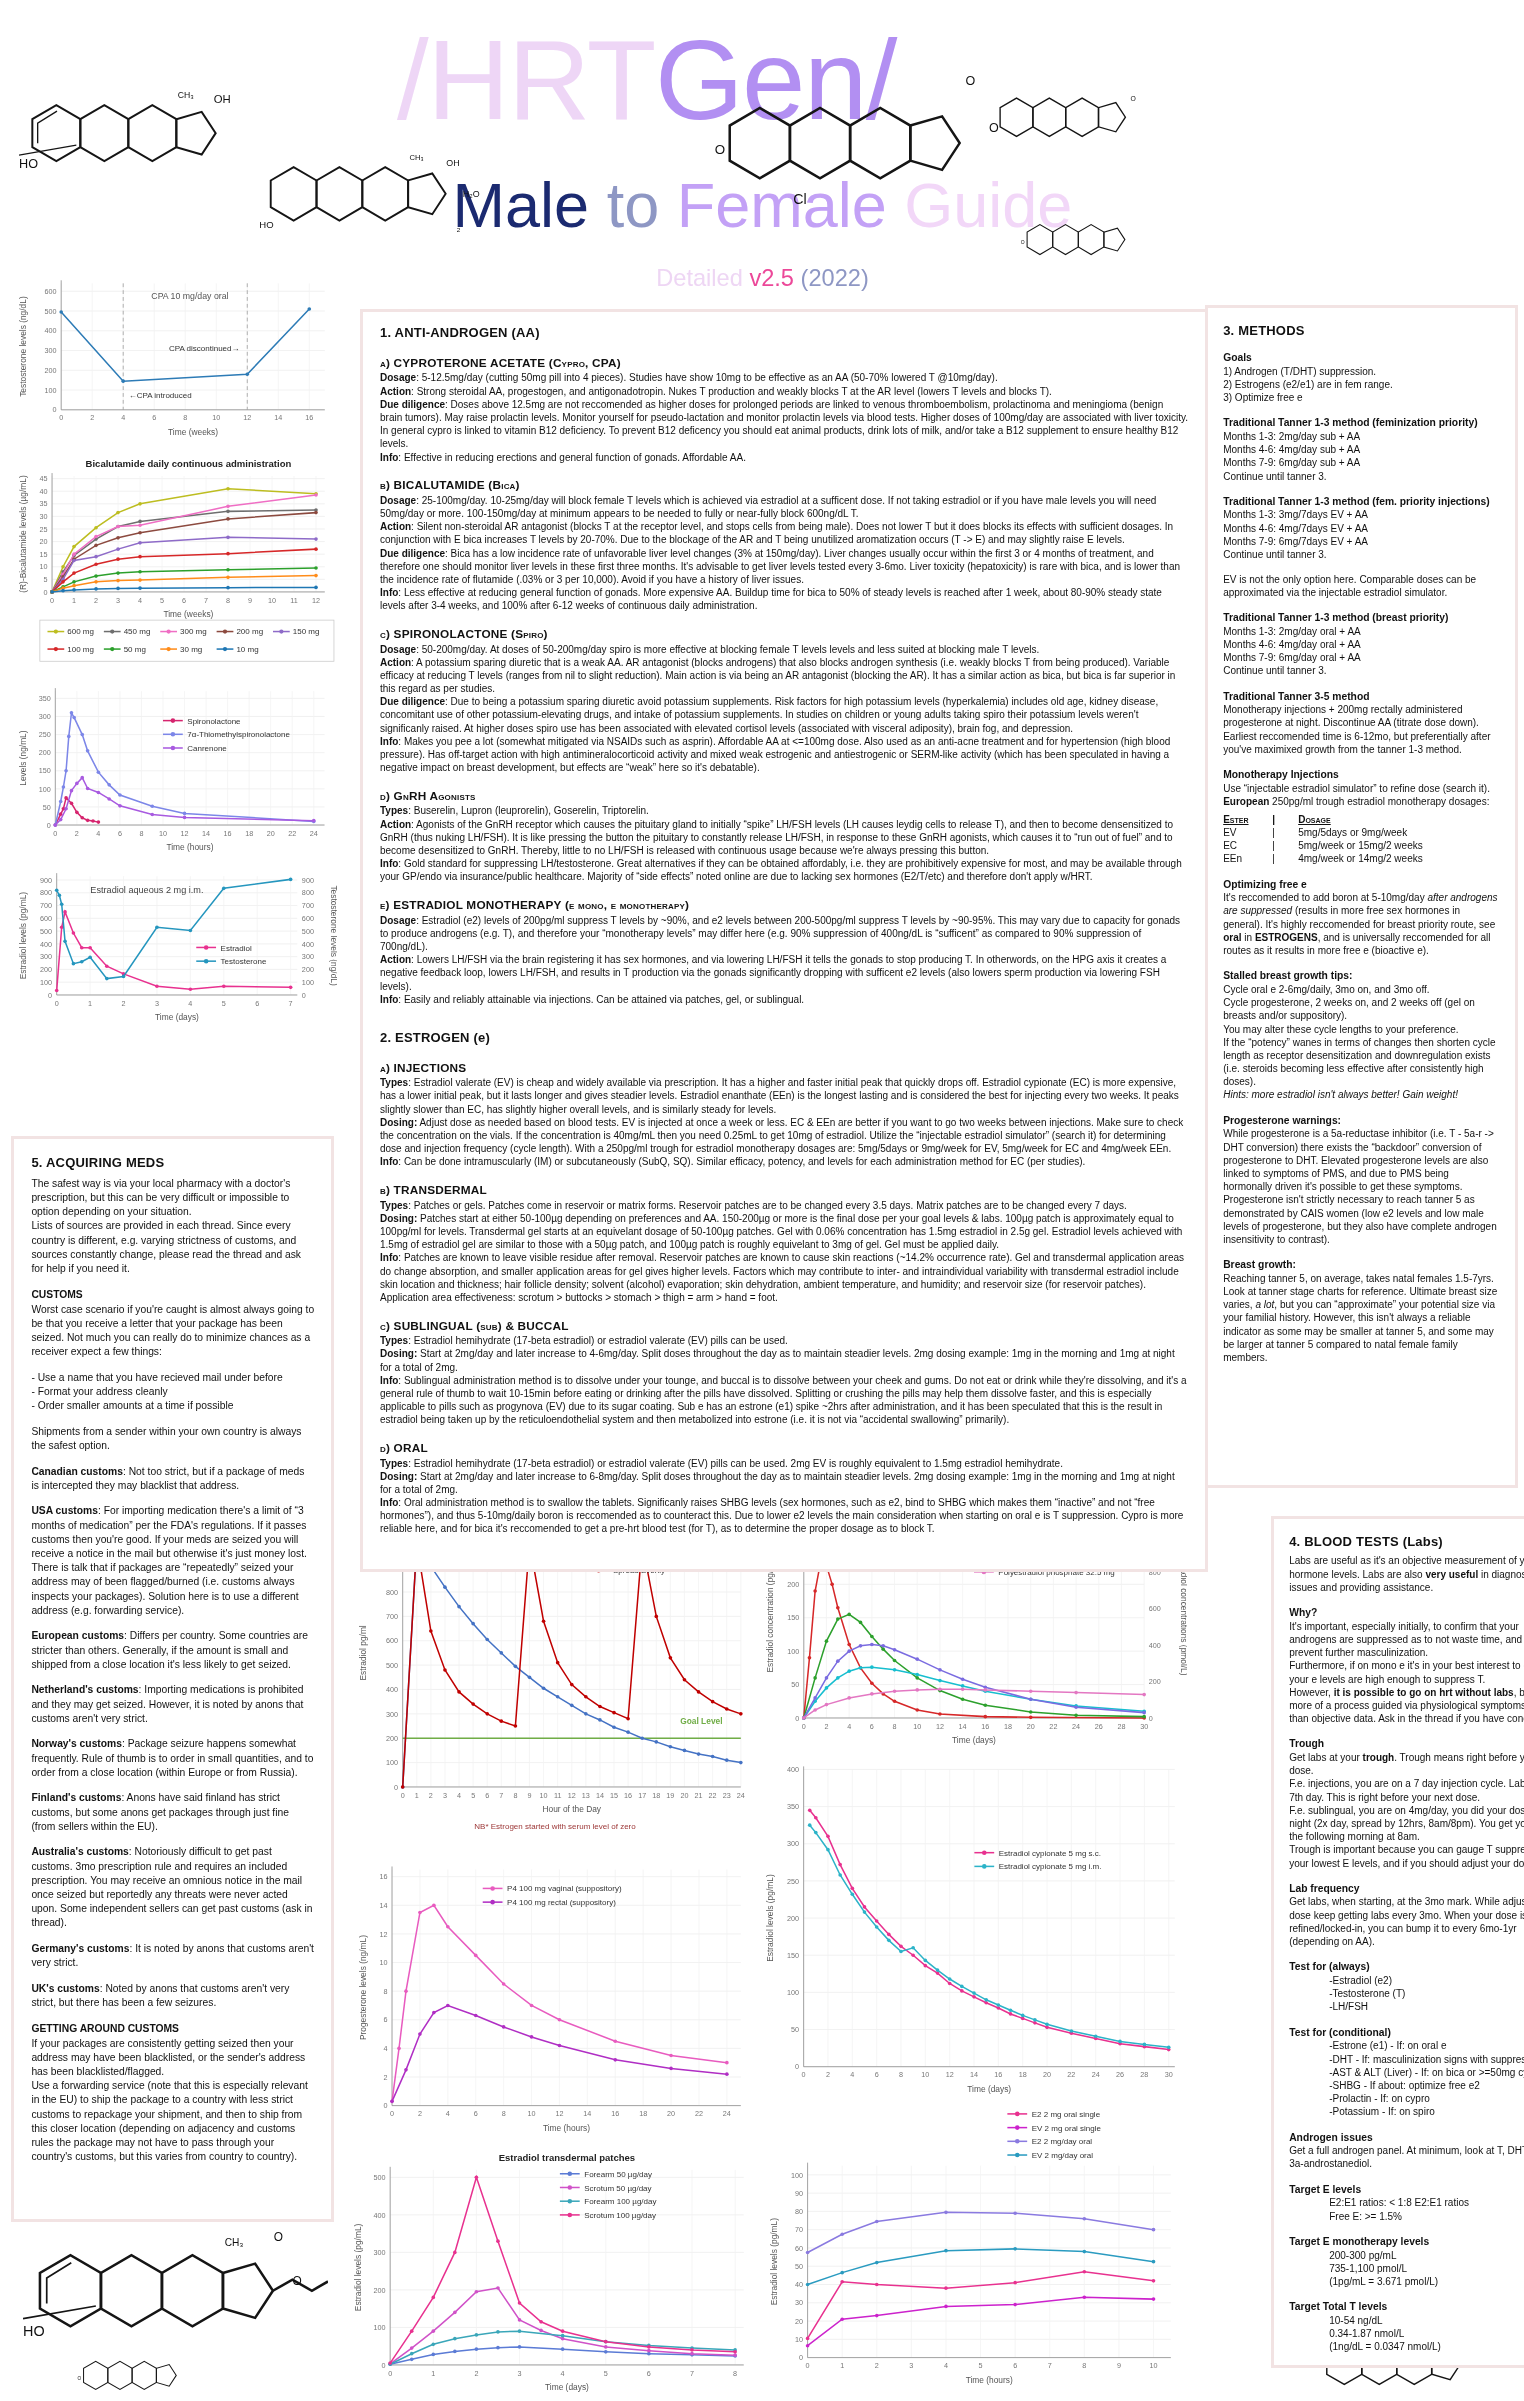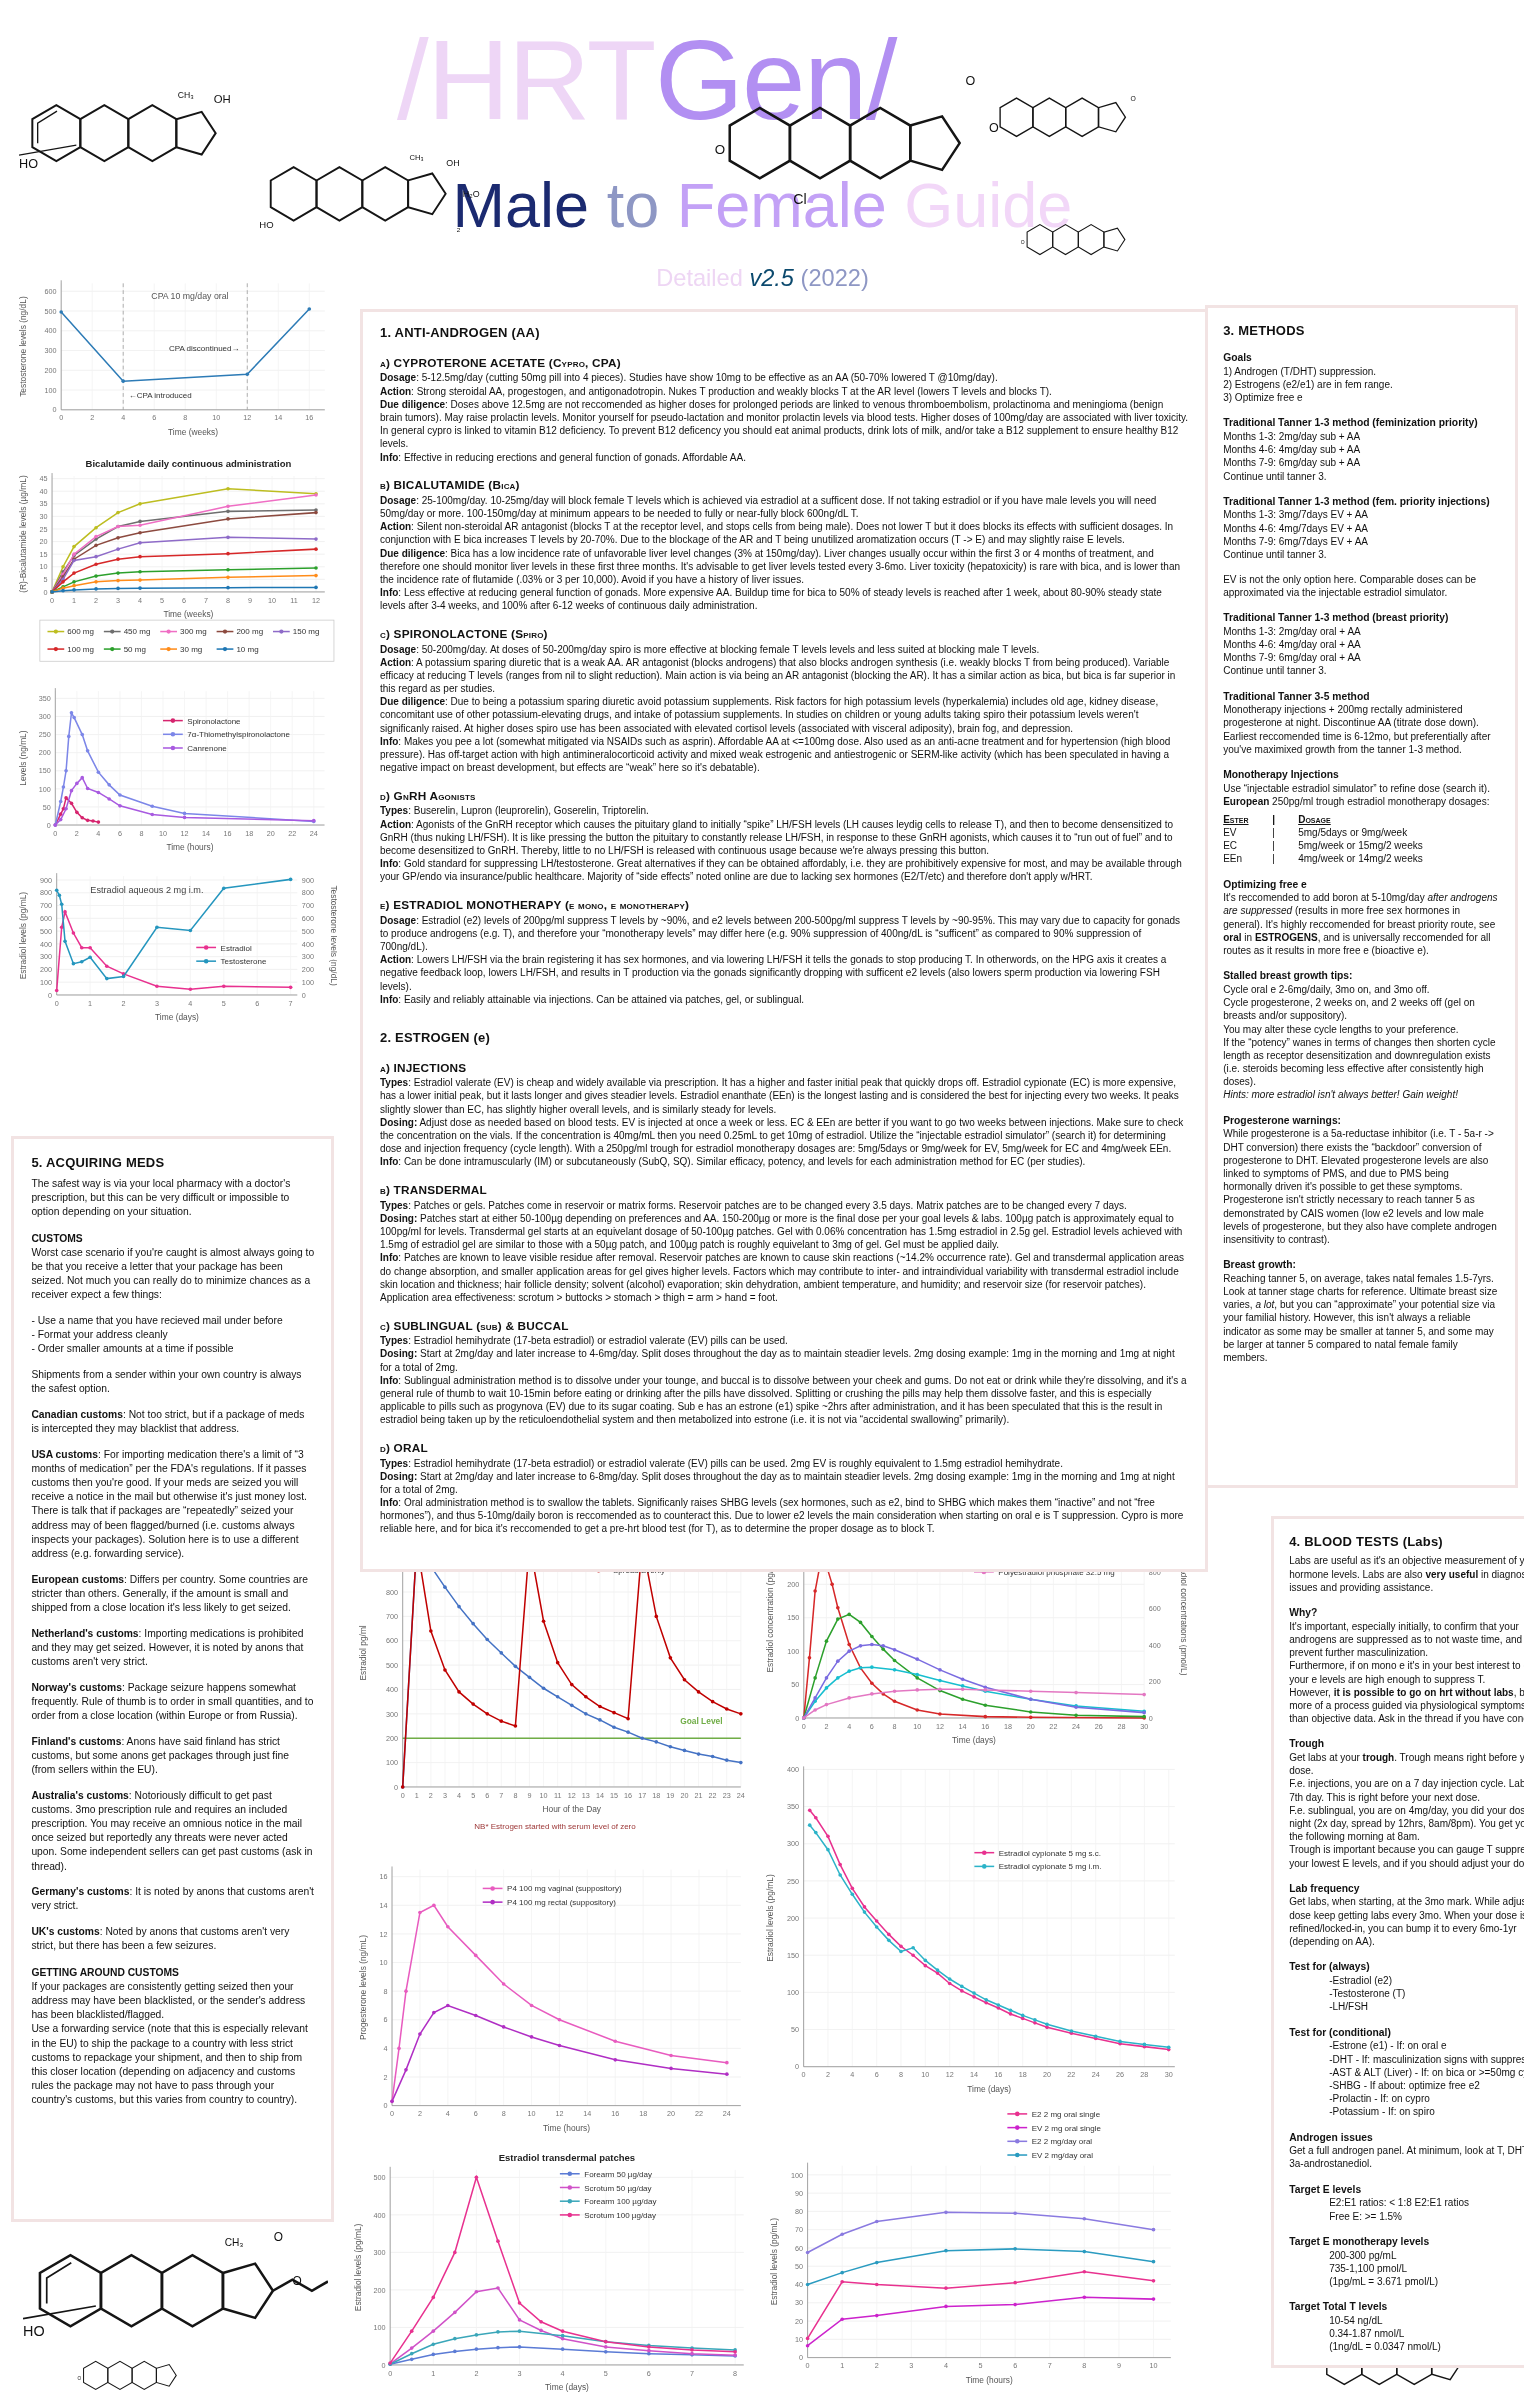--- a/index.html
+++ b/index.html
@@ -52,21 +52,21 @@
   #chart-esters{left:764px;top:1488px}
   #chart-ecscim{left:764px;top:1757px}
   #chart-oral{left:768px;top:2109px}
 </style>
 </head>
 <body>
 
 <div class="page">
   <div class="t1"><span style="color: rgb(238, 214, 246);">/HRT</span><span style="color: rgb(178, 143, 242);">Gen/</span></div>
   <div class="t2"><span style="color: rgb(27, 42, 112);">Male</span><span style="color: rgb(142, 151, 196);"> to </span><span style="color: rgb(195, 161, 246);">Female</span><span style="color: rgb(242, 215, 248);"> Guide</span></div>
-  <div class="t3"><span style="color: rgb(238, 214, 244);">Detailed </span><span style="color: #0c4a6e; font-style: italic;">v2.5</span><span style="color: rgb(142, 151, 196);"> (2022)</span></div>
+  <div class="t3"><span style="color: rgb(238, 214, 244);">Detailed </span><span style="color: #ec4899;">v2.5</span><span style="color: rgb(142, 151, 196);"> (2022)</span></div>
 
   <svg class="mol" id="mol-0" viewBox="0 0 360 175" preserveAspectRatio="xMidYMid meet">
       <polygon points="20,120 20,78 56,57 92,78 92,120 56,141" fill="none" stroke="#151515" stroke-width="3"></polygon>
       <polygon points="92,78 92,120 128,141 164,120 164,78 128,57" fill="none" stroke="#151515" stroke-width="3"></polygon>
       <polygon points="164,78 164,120 200,141 236,120 236,78 200,57" fill="none" stroke="#151515" stroke-width="3"></polygon>
       <polygon points="236,78 236,120 274,131 295,99 274,67" fill="none" stroke="#151515" stroke-width="3"></polygon>
       <polyline points="28,114 28,84 57,66" fill="none" stroke="#151515" stroke-width="2"></polyline>
       <line x1="60,132" y1="132" x2="86" y2="117" stroke="#151515" stroke-width="2"></line>
       <text x="0" y="152" font-size="19" fill="#111" font-family="Liberation Sans, sans-serif">HO</text>
       <text x="292" y="54" font-size="17" fill="#111" font-family="Liberation Sans, sans-serif">OH</text>
@@ -1397,20 +1397,21 @@
         <div class="ln ind">10-54 ng/dL</div>
         <div class="ln ind">0.34-1.87 nmol/L</div>
         <div class="ln ind">(1ng/dL = 0.0347 nmol/L)</div>
         <div class="bh">Side notes</div>
       </div>
   </div>
   <div class="box" id="box-acquire">
     <div class="sec">
         <div class="sec-h">5. ACQUIRING MEDS</div>
         <div class="ln">The safest way is via your local pharmacy with a doctor's prescription, but this can be very difficult or impossible to option depending on your situation.</div>
+        <div class="ln">Lists of sources are provided in each thread. Since every country is different, e.g. varying strictness of customs, and sources constantly change, please read the thread and ask for help if you need it.</div>
         <div class="bh">CUSTOMS</div>
         <div class="ln">Worst case scenario if you're caught is almost always going to be that you receive a letter that your package has been seized. Not much you can really do to minimize chances as a receiver expect a few things:</div>
         <div class="ln mt">- Use a name that you have recieved mail under before</div>
         <div class="ln">- Format your address cleanly</div>
         <div class="ln">- Order smaller amounts at a time if possible</div>
         <div class="ln mt">Shipments from a sender within your own country is always the safest option.</div>
         <div class="ln mt"><b>Canadian customs</b>: Not too strict, but if a package of meds is intercepted they may blacklist that address.</div>
         <div class="ln mt"><b>USA customs</b>: For importing medication there's a limit of “3 months of medication” per the FDA's regulations. If it passes customs then you're good. If your meds are seized you will receive a notice in the mail but otherwise it's just money lost. There is talk that if packages are “repeatedly” seized your address may of been flagged/burned (i.e. customs always inspects your packages). Solution here is to use a different address (e.g. forwarding service).</div>
         <div class="ln mt"><b>European customs</b>: Differs per country. Some countries are stricter than others. Generally, if the amount is small and shipped from a close location it's less likely to get seized.</div>
         <div class="ln mt"><b>Netherland's customs</b>: Importing medications is prohibited and they may get seized. However, it is noted by anons that customs aren't very strict.</div>

